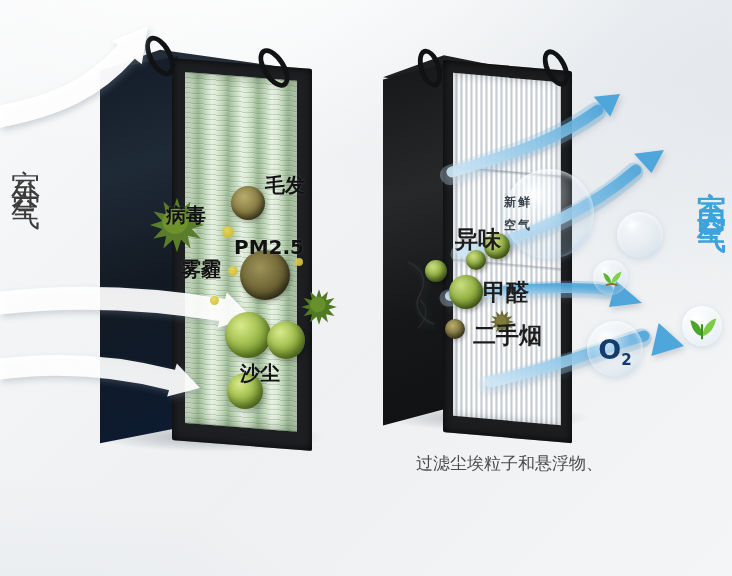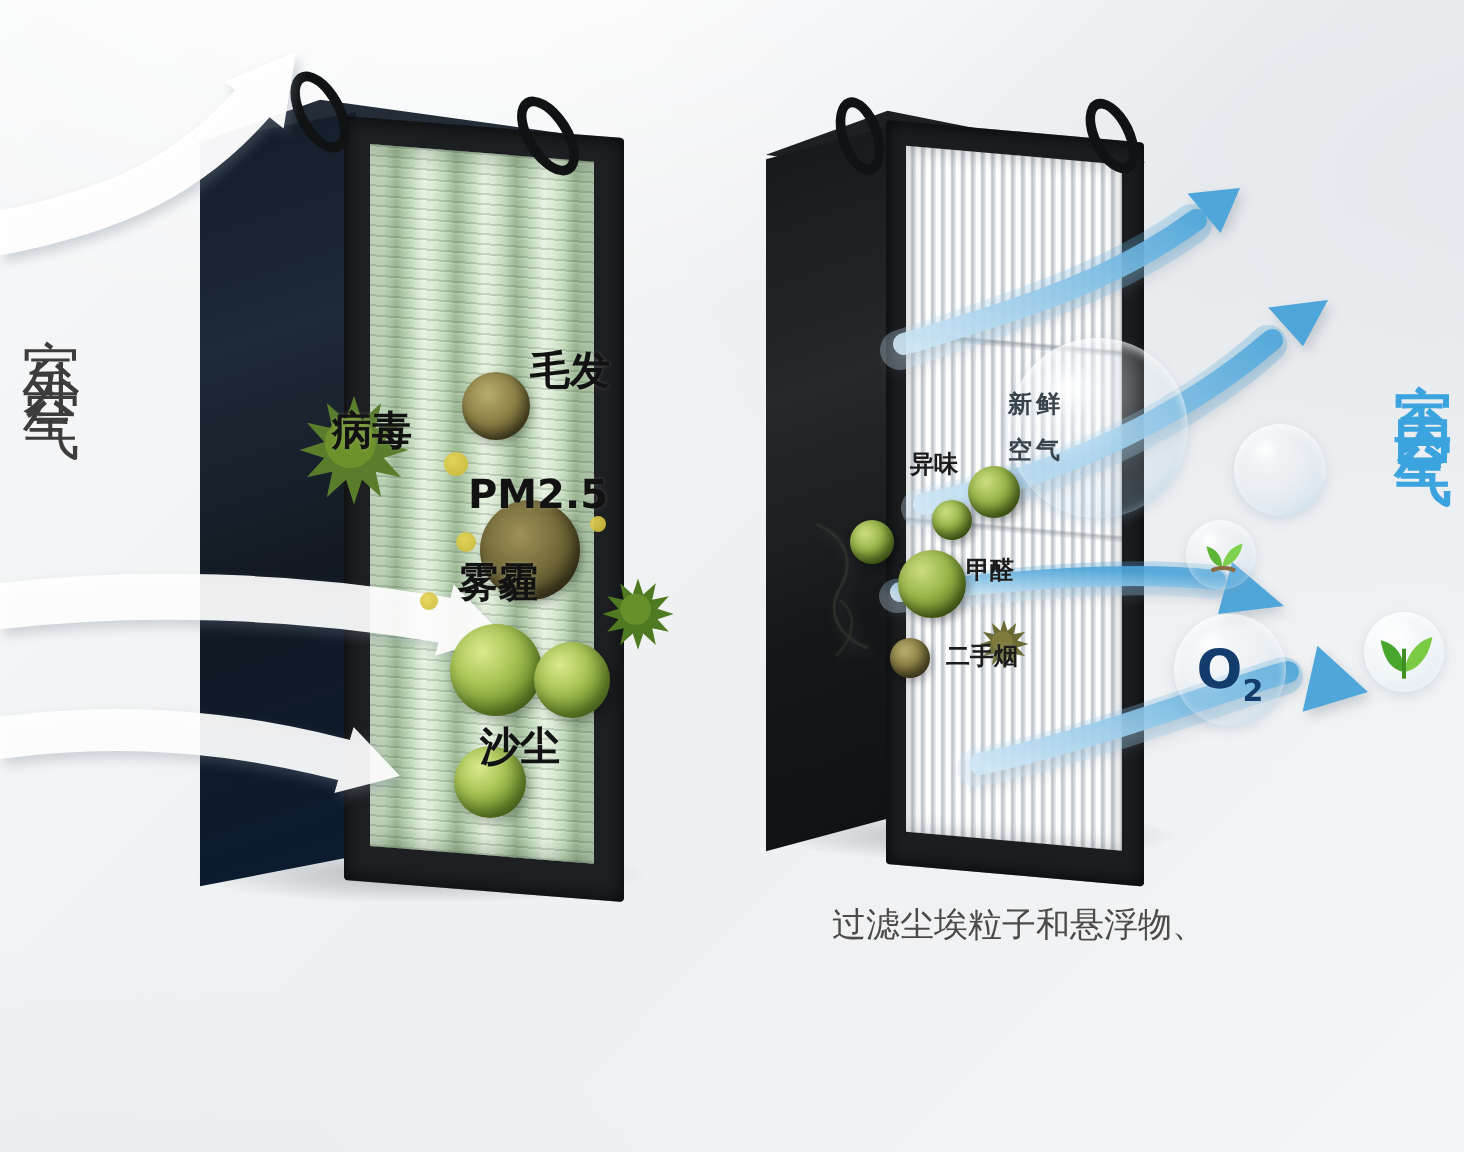--- a/index.html
+++ b/index.html
@@ -54,21 +54,21 @@
     box-shadow:inset -2px -3px 6px rgba(0,0,0,.4), 2px 2px 4px rgba(0,0,0,.3);}
   .ball-olive{background:radial-gradient(circle at 38% 32%,#b8ac6d,#8b8046 45%,#564f29 82%);
     box-shadow:inset -2px -3px 6px rgba(0,0,0,.45), 1px 2px 4px rgba(0,0,0,.25);}
   .ball-dark{background:radial-gradient(circle at 40% 35%,#9d9257,#6f6636 50%,#443f1e);
     box-shadow:inset -3px -4px 7px rgba(0,0,0,.5), 1px 2px 4px rgba(0,0,0,.3);}
   .blob-yellow{position:absolute;border-radius:50%;background:radial-gradient(circle at 40% 35%,#e7d654,#c9b42e);opacity:.9;}
   .spiky{position:absolute;}
   
   .plabel{position:absolute;font-weight:bold;font-size:20px;color:#121212;white-space:nowrap;
     text-shadow:0 0 2px rgba(255,255,255,.2);}
-  .plabel.small{font-size:12px;color:#1c1c1c;}
+  .plabel.small{font-size:23px;color:#1c1c1c;}
   .vtext{position:absolute;writing-mode:vertical-rl;text-orientation:upright;
     font-size:29px;letter-spacing:11px;font-weight:500;white-space:nowrap;}
   .vtext.outdoor{color:#3c3c3c;}
   .vtext.indoor{color:#3ba3de;font-weight:600;}
   .caption{position:absolute;font-size:17px;color:#4b4b4b;line-height:26px;white-space:nowrap;}
   
   .bubble{position:absolute;border-radius:50%;
     background:radial-gradient(circle at 33% 28%, rgba(255,255,255,.95) 0%, rgba(246,250,253,.55) 16%,
       rgba(222,236,246,.18) 45%, rgba(172,206,230,.25) 72%, rgba(118,168,205,.55) 92%, rgba(150,190,220,.35) 100%);
     box-shadow:inset 0 2px 5px rgba(255,255,255,.7), 0 2px 6px rgba(130,160,190,.28);}
@@ -168,21 +168,21 @@
   <div class="ball ball-green" style="left:267px;top:321px;width:38px;height:38px;"></div>
   <div class="ball ball-green" style="left:227px;top:373px;width:36px;height:36px;"></div>
   <svg class="spiky" style="left:300px;top:288px;" width="38" height="38" viewBox="0 0 64 64">
     <use href="#spike12" fill="#4f7a22"></use>
       <circle cx="30" cy="28" r="13" fill="#6b942f" opacity=".85"></circle>
   </svg>
 
   <span class="plabel" style="left:166px;top:202px;">病毒</span>
   <span class="plabel" style="left:243px;top:172px;margin-left:22px;">毛发</span>
   <span class="plabel" style="left:234px;top:235px;">PM2.5</span>
-  <span class="plabel" style="left:181px;top:278px;margin-left:48px;">雾霾</span>
+  <span class="plabel" style="left:181px;top:256px;">雾霾</span>
   <span class="plabel" style="left:240px;top:360px;">沙尘</span>
 
   <div class="ball ball-mold" style="left:484px;top:233px;width:26px;height:26px;"></div>
   <div class="ball ball-mold" style="left:466px;top:250px;width:20px;height:20px;"></div>
   <div class="ball ball-mold" style="left:449px;top:275px;width:34px;height:34px;"></div>
   <div class="ball ball-mold" style="left:425px;top:260px;width:22px;height:22px;"></div>
   <div class="ball ball-olive" style="left:445px;top:319px;width:20px;height:20px;"></div>
   <svg class="spiky" style="left:489px;top:309px;" width="26" height="26" viewBox="0 0 64 64">
     <use href="#spike12" fill="#6b6b35"></use>
       <circle cx="30" cy="29" r="13" fill="#837d3e" opacity=".85"></circle>
@@ -196,21 +196,21 @@
     <span>新鲜</span>
     <span>空气</span>
   </div>
   <div class="bubble" style="left:617px;top:212px;width:46px;height:46px;"></div>
   <div class="bubble" style="left:593px;top:260px;width:35px;height:35px;"></div>
   <svg class="sprout-svg" style="left:599px;top:264px;" width="24" height="26" viewBox="0 0 36 40">
     <path d="M18,30 C18,22 14,16 6,14 C8,24 12,29 18,30 Z" fill="#5cb633"></path>
     <path d="M18,30 C20,20 26,14 34,12 C32,22 26,29 18,30 Z" fill="#7ed24f"></path>
     <path d="M10,33 C14,30 24,30 28,33" stroke="#8a6b3f" stroke-width="3" fill="none"></path>
   </svg>
-  <div class="bubble bubble-o2" style="left:587px;top:307px;width:56px;height:56px;text-align:right;">
+  <div class="bubble bubble-o2" style="left:587px;top:321px;width:56px;height:56px;text-align:right;">
     <span><span>O</span><sub>2</sub></span>
   </div>
   <div class="bubble" style="left:682px;top:306px;width:40px;height:40px;background:radial-gradient(circle at 35% 30%, rgba(255,255,255,.98), rgba(240,246,250,.7) 50%, rgba(200,225,240,.45));"></div>
   <svg class="sprout-svg" style="left:687px;top:309px;" width="30" height="34" viewBox="0 0 36 40">
     <path d="M18,32 C18,22 13,15 4,13 C6,25 11,31 18,32 Z" fill="#49a62c"></path>
     <path d="M18,32 C20,20 27,13 35,11 C33,23 26,31 18,32 Z" fill="#7ccb45"></path>
     <path d="M18,36 C18,30 18,24 18,18" stroke="#3f8f25" stroke-width="2.4" fill="none"></path>
   </svg>
 
   <div class="vtext outdoor" style="left:6px;top:146px;">室外空气</div>

